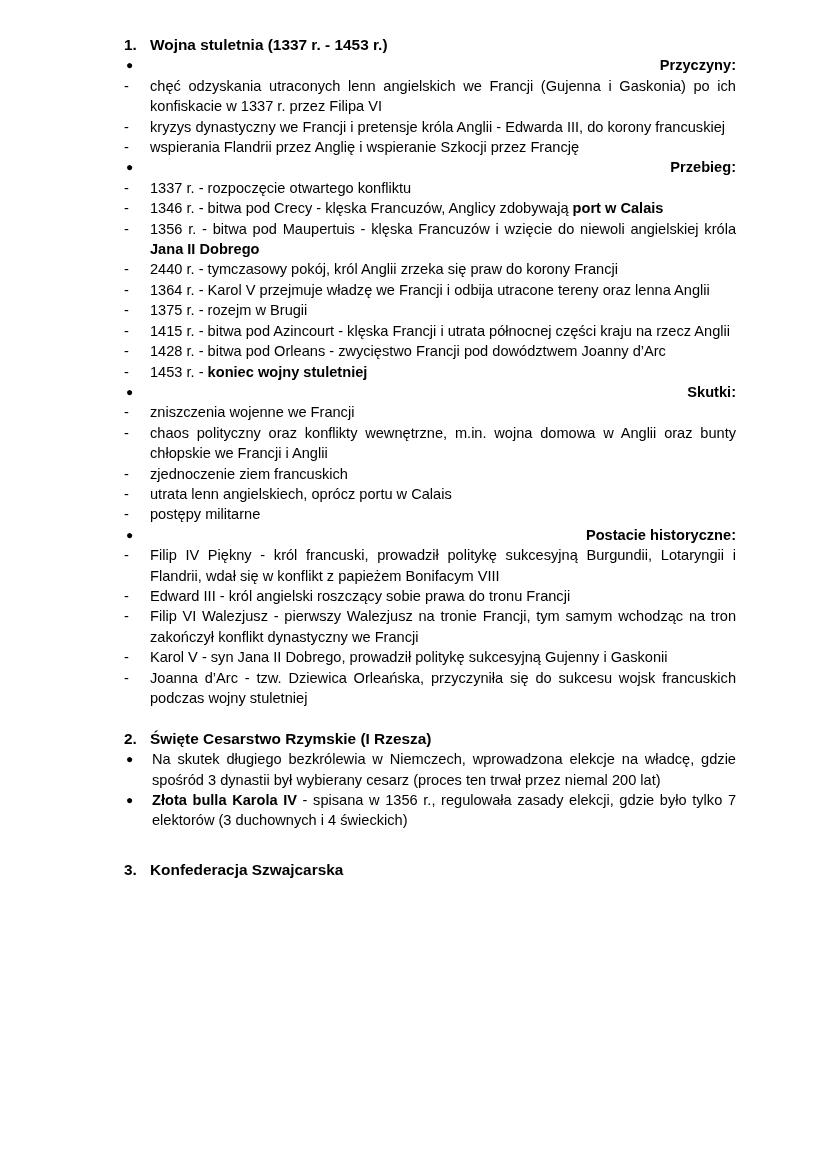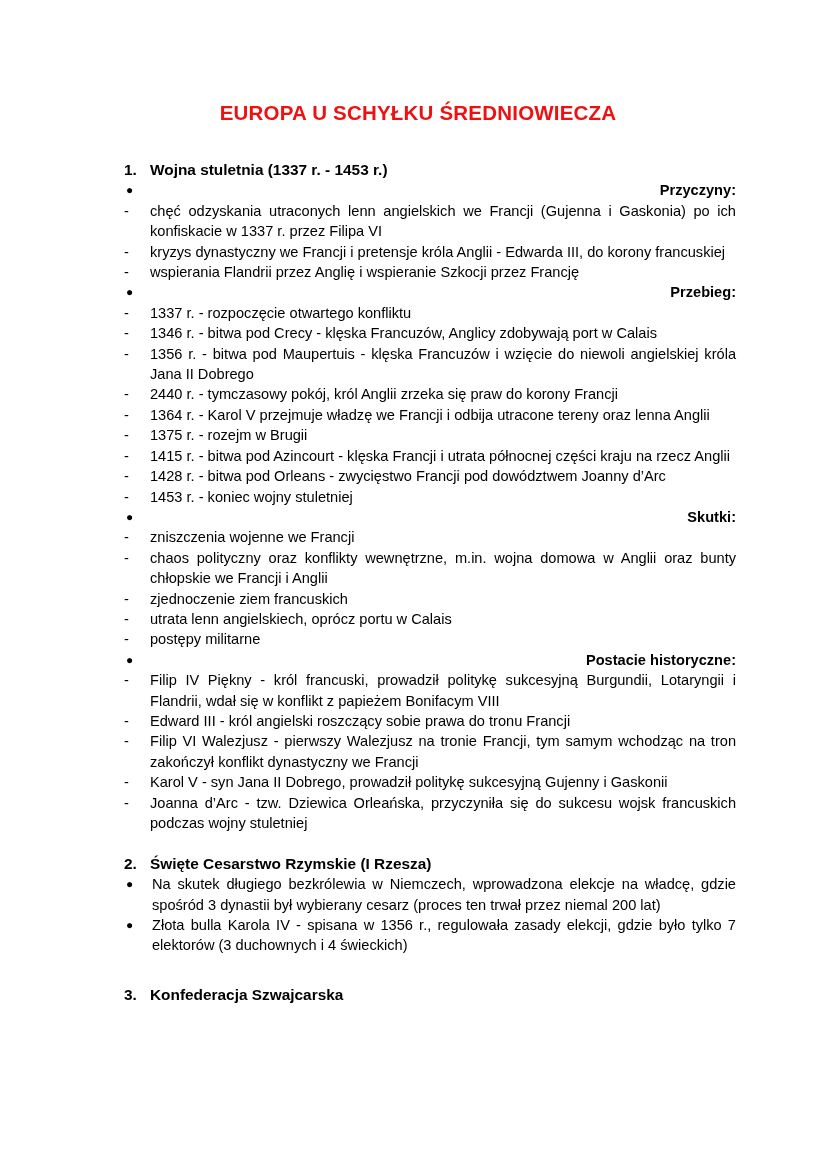--- a/index.html
+++ b/index.html
@@ -89,28 +89,27 @@
   .dash .marker {
     width: 26px;
     font-size: 14.6px;
   }
   .spacer {
     height: 20.4px;
   }
   .spacer-sm {
     height: 9px;
   }
-  b, strong { font-weight: normal; }
+  b, strong { font-weight: bold; }
 </style>
 </head>
 <body>
 
 <div class="page">
 
-  <h1 class="doc-title">EUROPA U SCHYŁKU ŚREDNIOWIECZA</h1>
 
   <div class="content">
 
     <div class="row sec">
       <span class="marker">1.</span>
       <span class="row-text">Wojna stuletnia (1337 r. - 1453 r.)</span>
     </div>
 
     <div class="row bul head">
       <span class="marker">●</span>

